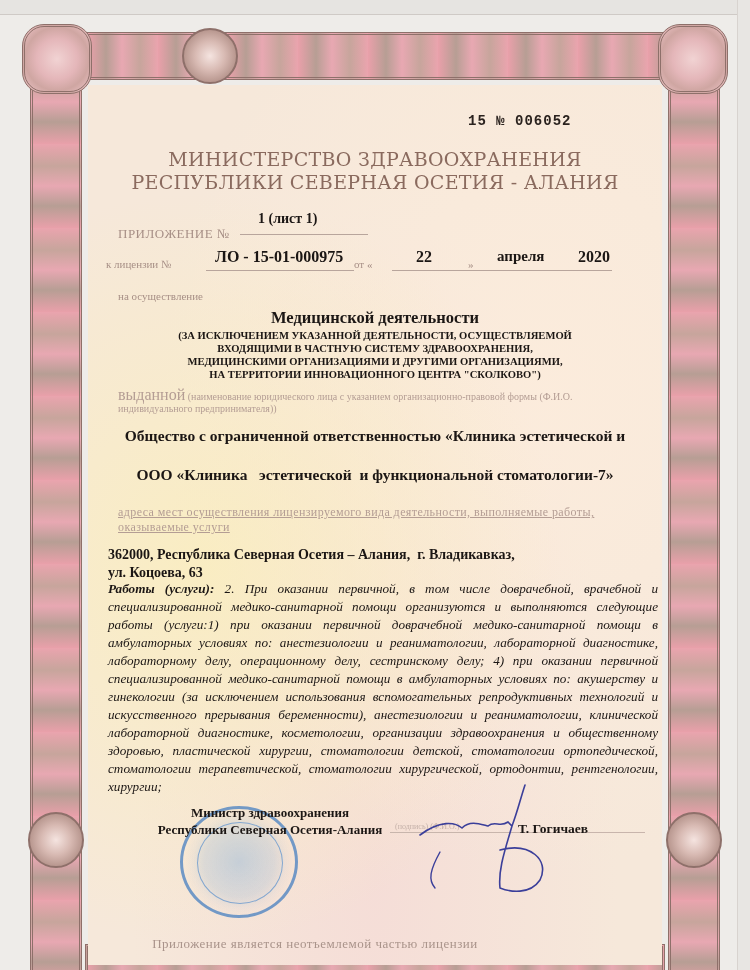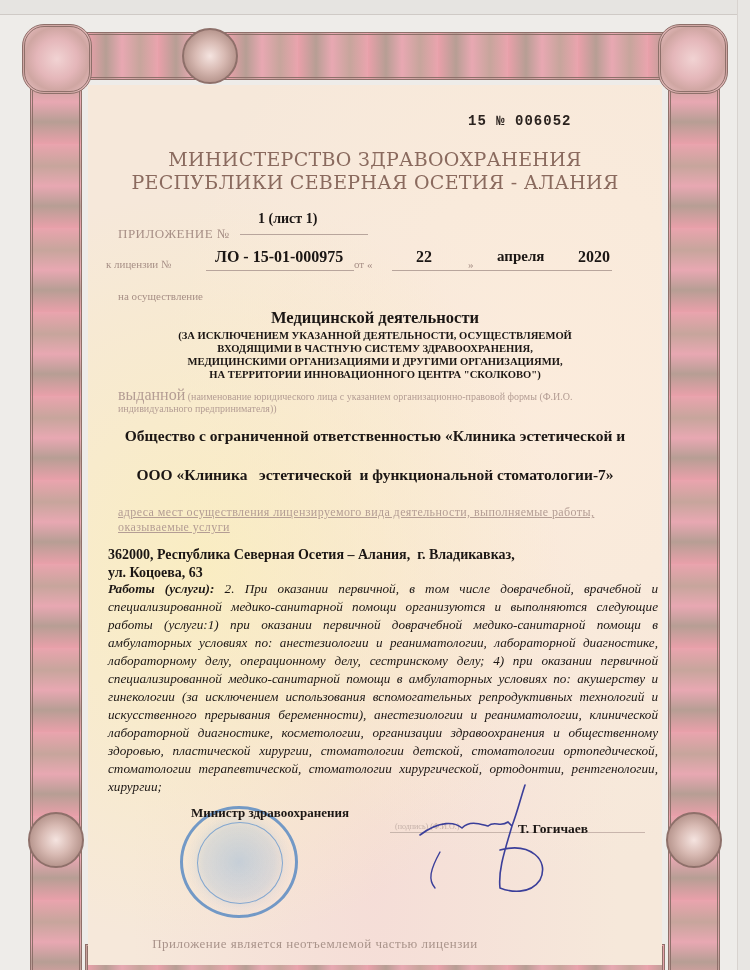--- a/index.html
+++ b/index.html
@@ -150,20 +150,21 @@
 <div class="txt works">
   <b>Работы (услуги):</b><span> 2. При оказании первичной, в том числе доврачебной, врачебной и специализированной медико-санитарной помощи организуются и выполняются следующие работы (услуги:1) при оказании первичной доврачебной медико-санитарной помощи в амбулаторных условиях по: анестезиологии и реаниматологии, лабораторной диагностике, лабораторному делу, операционному делу, сестринскому делу; 4) при оказании   первичной специализированной медико-санитарной помощи в амбулаторных условиях по: акушерству и гинекологии (за исключением использования вспомогательных репродуктивных технологий и искусственного прерывания беременности), анестезиологии и реаниматологии, клинической лабораторной диагностике, косметологии,  организации здравоохранения и общественному здоровью, пластической хирургии, стоматологии детской, стоматологии ортопедической, стоматологии терапевтической,  стоматологии хирургической, ортодонтии, рентгенологии, хирургии;</span>
 </div>
 
 <div class="stamp">
   <div class="stamp-inner"></div>
 </div>
 
 <div class="txt signer">
   <div>Министр здравоохранения</div>
+  <div>Республики Северная Осетия-Алания</div>
 </div>
 <div class="sign-line"></div>
 <div class="txt sign-label">(подпись)  (Ф.И.О.)</div>
 <svg class="signature" viewBox="0 0 160 120">
   <path d="M20 55 C 40 40, 55 42, 62 48 C 70 40, 80 44, 88 46 C 95 40, 100 48, 108 42 L 112 46 C 118 30, 120 20, 125 5 M 112 46 C 105 70, 98 90, 100 108 M 100 70 C 130 62, 150 80, 140 100 C 130 115, 110 112, 100 108" fill="none" stroke="#3b3f9a" stroke-width="1.6" stroke-linecap="round"></path>
   <path d="M 40 72 C 30 90, 28 100, 35 108" fill="none" stroke="#3b3f9a" stroke-width="1.4" stroke-linecap="round"></path>
 </svg>
 <div class="txt signer-name">Т. Гогичаев</div>
 
 <div class="txt footer">Приложение является неотъемлемой частью лицензии</div>

